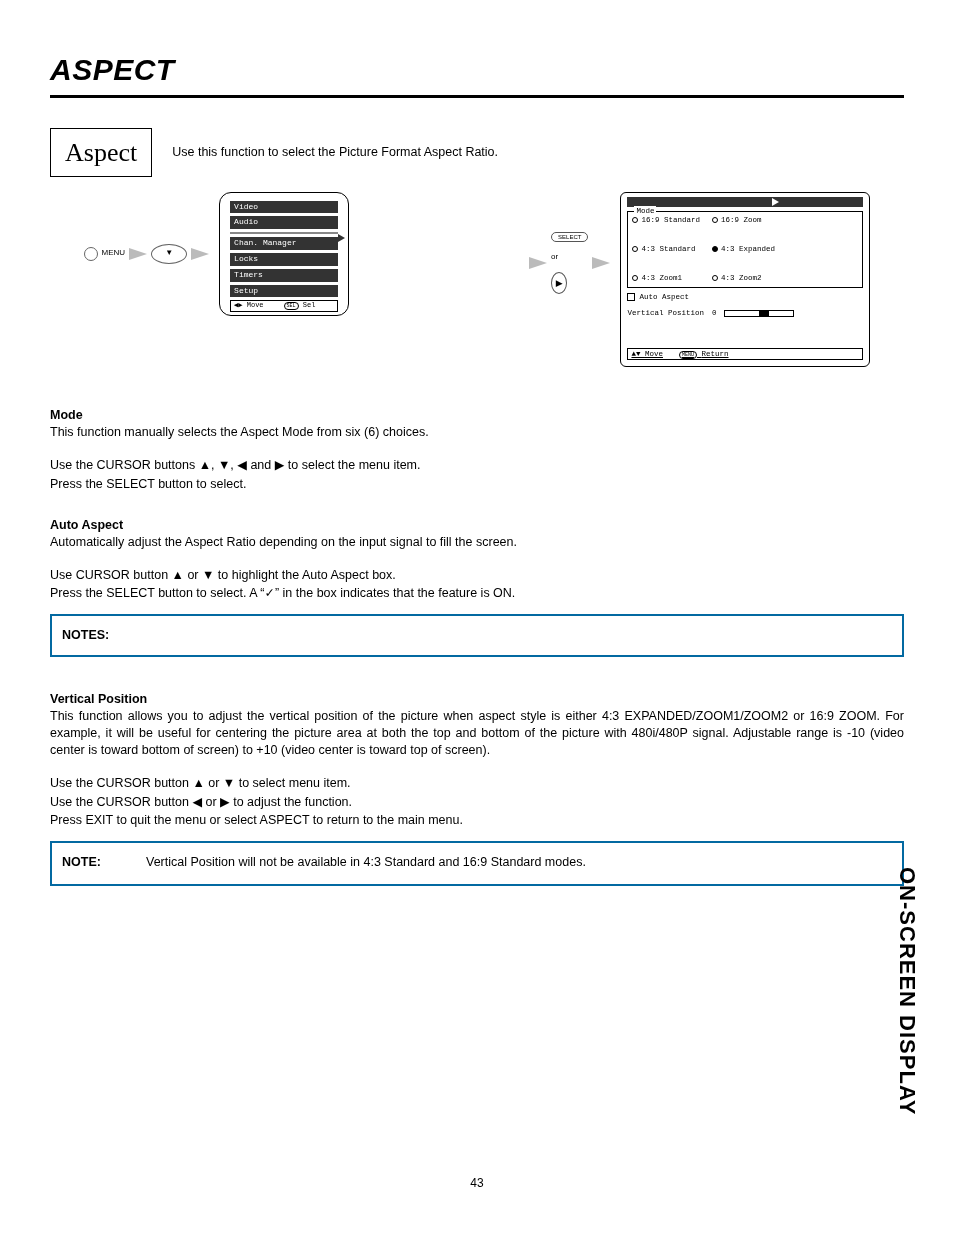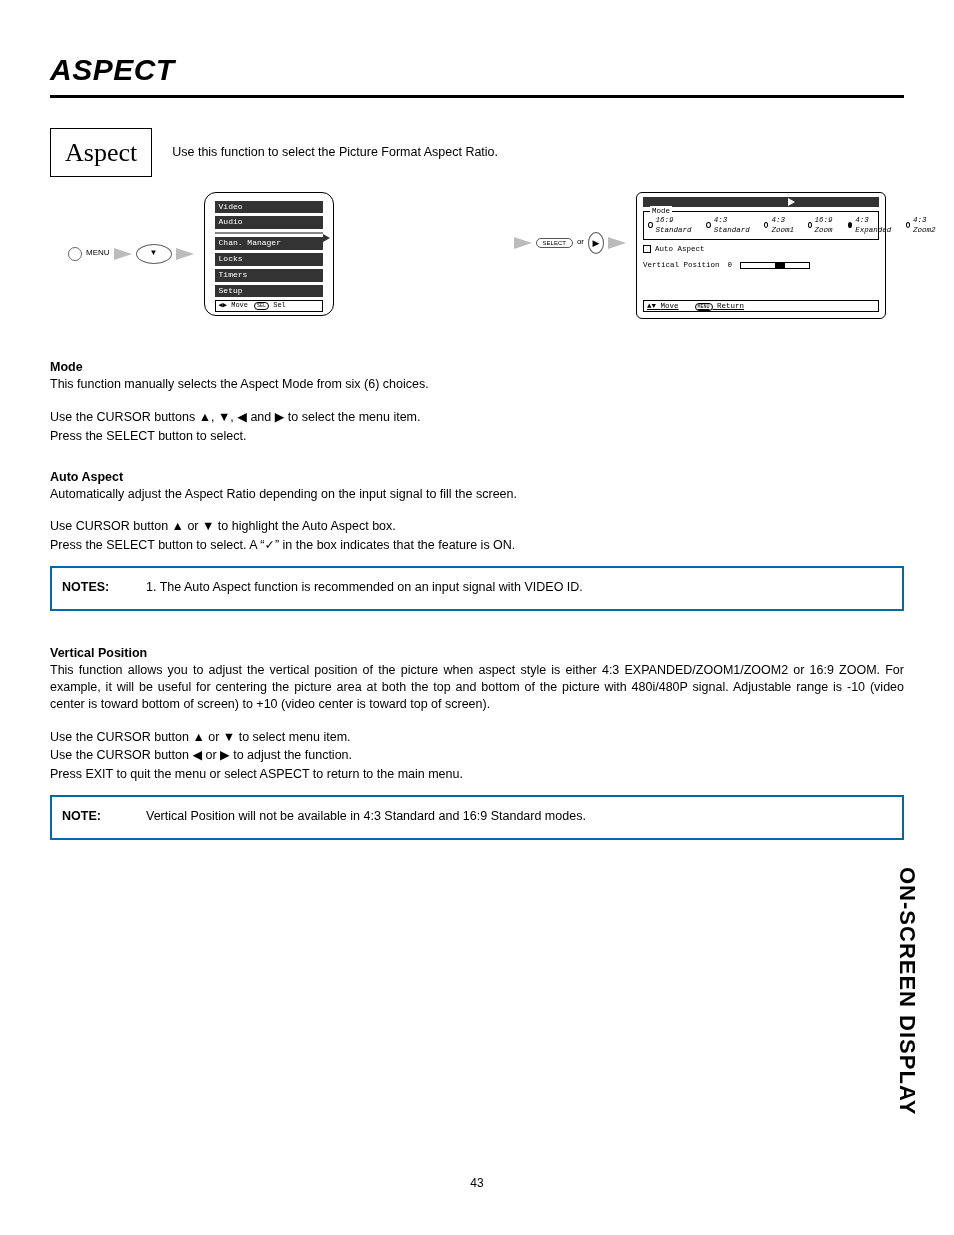--- a/index.html
+++ b/index.html
@@ -87,26 +87,26 @@
   }
   .osd-list-item.active { background: #888; }
   .osd-list-item .tri {
     position:absolute; right:-7px; top:2px;
     border-top:4px solid transparent;
     border-bottom:4px solid transparent;
     border-left:7px solid #333;
   }
   .osd-footer {
     border: 1px solid #000; padding: 0 3px;
-    font-size: 7px; display:flex; gap:6px;
+    font-size: 7px; display:flex; gap:20px;
     font-family: "Courier New", monospace;
   }
 
   .select-group {
-    display: flex; flex-direction: row; align-items: center; gap: 4px;
+    display: flex; flex-direction: column; align-items: flex-start; gap: 10px;
     font-size: 8px;
     margin-top: 40px;
   }
   .select-btn {
     border: 1px solid #555; border-radius: 10px; padding: 0 6px; font-size: 6px;
   }
   .oval-btn {
     border: 1px solid #555; border-radius: 50%; width: 16px; height: 22px;
     display:flex; align-items:center; justify-content:center; font-size:9px;
   }
@@ -126,21 +126,21 @@
     border-top:4px solid transparent;
     border-bottom:4px solid transparent;
     border-left:7px solid #fff;
   }
   .mode-fieldset {
     border:1px solid #000; padding:3px 4px 4px 4px; margin-bottom:4px;
     position:relative;
   }
   .mode-fieldset-label { position:absolute; top:-6px; left:6px; background:#fff; padding:0 2px;}
   .mode-cols { display:flex; gap:12px;}
-  .mode-col { display:flex; flex-direction:row; gap:13px;font-style:italic;}
+  .mode-col { display:flex; flex-direction:column; gap:19px;}
   .radio { display:inline-flex; align-items:center; gap:3px;}
   .rad { width:6px; height:6px; border:1px solid #000; border-radius:50%; display:inline-block;}
   .rad.sel { background:#000;}
   .chk { width:8px; height:8px; border:1px solid #000; display:inline-block; margin-right:4px; vertical-align:middle;}
   .vp-row { display:flex; align-items:center; gap:8px; margin-top:6px;}
   .vp-bar { width:70px; height:7px; border:1px solid #000; position:relative;}
   .vp-fill { position:absolute; left:50%; top:0; height:100%; width:10px; background:#000;}
   .osd-detail-footer {
     border:1px solid #000; padding: 0 3px; margin-top: 30px;
     display:flex; gap:16px;text-decoration:underline;
@@ -284,21 +284,20 @@
 
 <div class="section-heading">Auto Aspect</div>
 <div class="body-text">Automatically adjust the Aspect Ratio depending on the input signal to fill the screen.</div>
 <div class="spacer"></div>
 <div class="body-text">Use CURSOR button ▲ or ▼ to highlight the Auto Aspect box.</div>
 <div class="body-text">Press the SELECT button to select. A “✓” in the box indicates that the feature is ON.</div>
 
 <div class="notes-box">
   <div class="notes-label">NOTES:</div>
   <div class="notes-list">
-    <div>1. The Auto Aspect function is recommended on an input signal with VIDEO ID.</div>
   </div>
 </div>
 
 <div class="spacer"></div>
 
 <div class="section-heading">Vertical Position</div>
 <div class="body-text justify">This function allows you to adjust the vertical position of the picture when aspect style is either 4:3 EXPANDED/ZOOM1/ZOOM2 or 16:9 ZOOM.  For example, it will be useful for centering the picture area at both the top and bottom of the picture with 480i/480P signal. Adjustable range is -10 (video center is toward bottom of screen) to +10 (video center is toward top of screen).</div>
 <div class="spacer"></div>
 <div class="body-text">Use the CURSOR button ▲ or ▼ to select menu item.</div>
 <div class="body-text">Use the CURSOR button ◀ or ▶ to adjust the function.</div>

